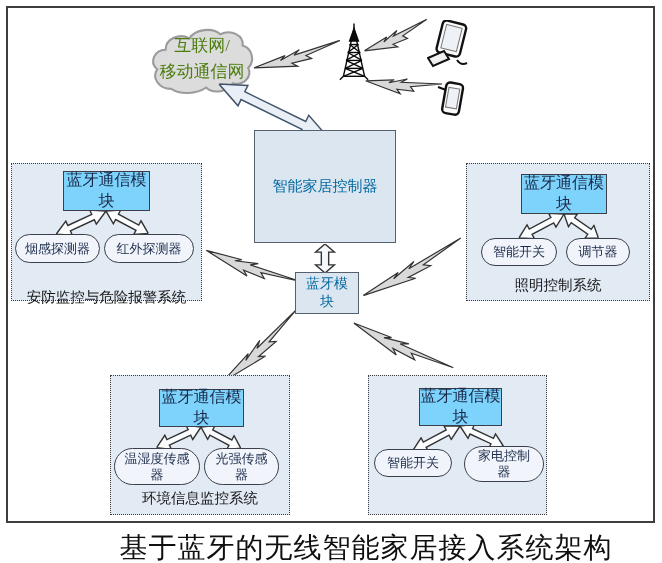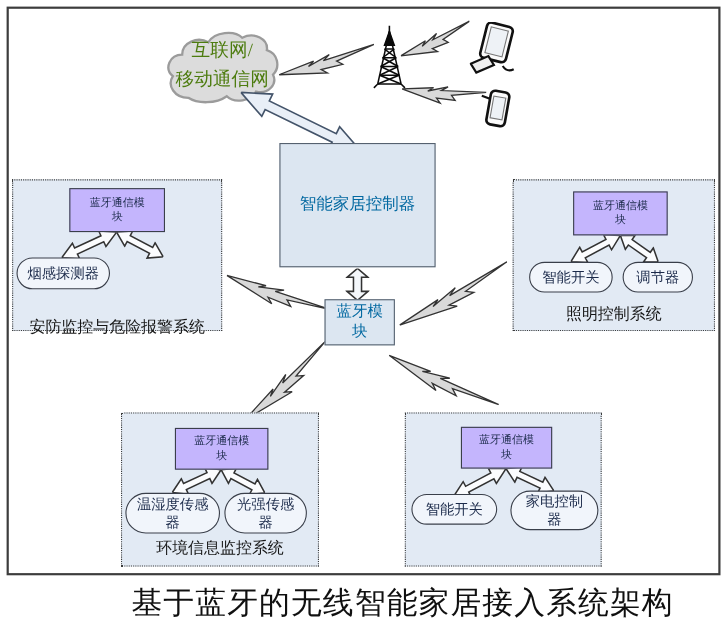--- a/index.html
+++ b/index.html
@@ -4,21 +4,21 @@
 <style>
   html,body{margin:0;padding:0;background:#fff;}
   .stage{position:relative;width:662px;height:563px;background:#fff;overflow:hidden;
          font-family:"Liberation Serif","DejaVu Serif",serif;color:#111;}
   .frame{position:absolute;left:6px;top:6px;width:645px;height:513px;border:2px solid #3d3d3d;}
   .abs{position:absolute;}
   
   .box{position:absolute;display:flex;align-items:center;justify-content:center;text-align:center;
        box-sizing:border-box;white-space:pre-line;line-height:1.3;}
   .bigbox{background:#dce6f1;border:1.4px solid #55616f;font-size:15px;color:#0369a1;font-family:Liberation Serif, serif;}
-  .modbox{background:#c4b5fd;border:1.3px solid #3a3f4a;font-size:10px;color:#1b2a4a;}
+  .modbox{background:#7dd3fc;border:1.3px solid #3a3f4a;font-size:16px;color:#1b2a4a;}
   .ellipse{background:#f1f5fb;border:1.3px solid #3a3f4a;border-radius:999px;font-size:13px;color:#1b2a4a;line-height:1.2;}
   .container{position:absolute;background:#e2eaf4;border:1.6px dotted #3c3c3c;box-sizing:border-box;}
   .sys-label{position:absolute;left:0;right:0;text-align:center;font-size:14.5px;color:#161616;}
   
   .bolt,.darrow{position:absolute;transform-origin:0 50%;}
   .bolt svg,.darrow svg{display:block;width:100%;height:100%;}
   .cloud-label{position:absolute;text-align:center;font-size:17px;color:#4d7c0f;white-space:pre-line;line-height:1.5;}
   .caption{position:absolute;left:0;top:529px;width:662px;box-sizing:border-box;padding-left:70px;
            text-align:center;font-size:28px;color:#101010;letter-spacing:1px;}
 </style>
@@ -141,20 +141,23 @@
           <polygon points="0,15 26,2 26,10 74,10 74,2 100,15 74,28 74,20 26,20 26,28" fill="#fbfcfe" stroke="#333" stroke-width="1.4" vector-effect="non-scaling-stroke"></polygon>
         </svg>
     </div>
     <div class="box modbox" style="left:51px;top:7px;width:87px;height:40px;">
       <span>蓝牙通信模
 块</span>
     </div>
     <div class="box ellipse" style="left:3px;top:70px;width:85px;height:29px;">
       <span>烟感探测器</span>
     </div>
+    <div class="box ellipse" style="left:92px;top:70px;width:90px;height:29px;">
+      <span>红外探测器</span>
+    </div>
     <div class="sys-label" style="top:124px;">安防监控与危险报警系统</div>
   </div>
 
   <div class="container" style="left:466px;top:163px;width:184px;height:138px;">
     <div class="darrow" style="left:97px;top:41px;width:51px;height:18px;transform:rotate(152deg);">
       <svg viewBox="0 0 100 30" preserveAspectRatio="none">
           <polygon points="0,15 26,2 26,10 74,10 74,2 100,15 74,28 74,20 26,20 26,28" fill="#fbfcfe" stroke="#333" stroke-width="1.4" vector-effect="non-scaling-stroke"></polygon>
         </svg>
     </div>
     <div class="darrow" style="left:97px;top:41px;width:42px;height:18px;transform:rotate(35deg);">

